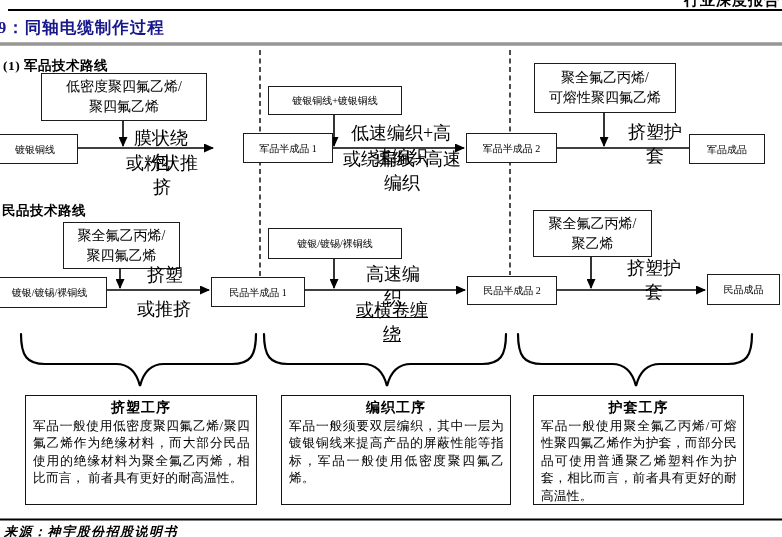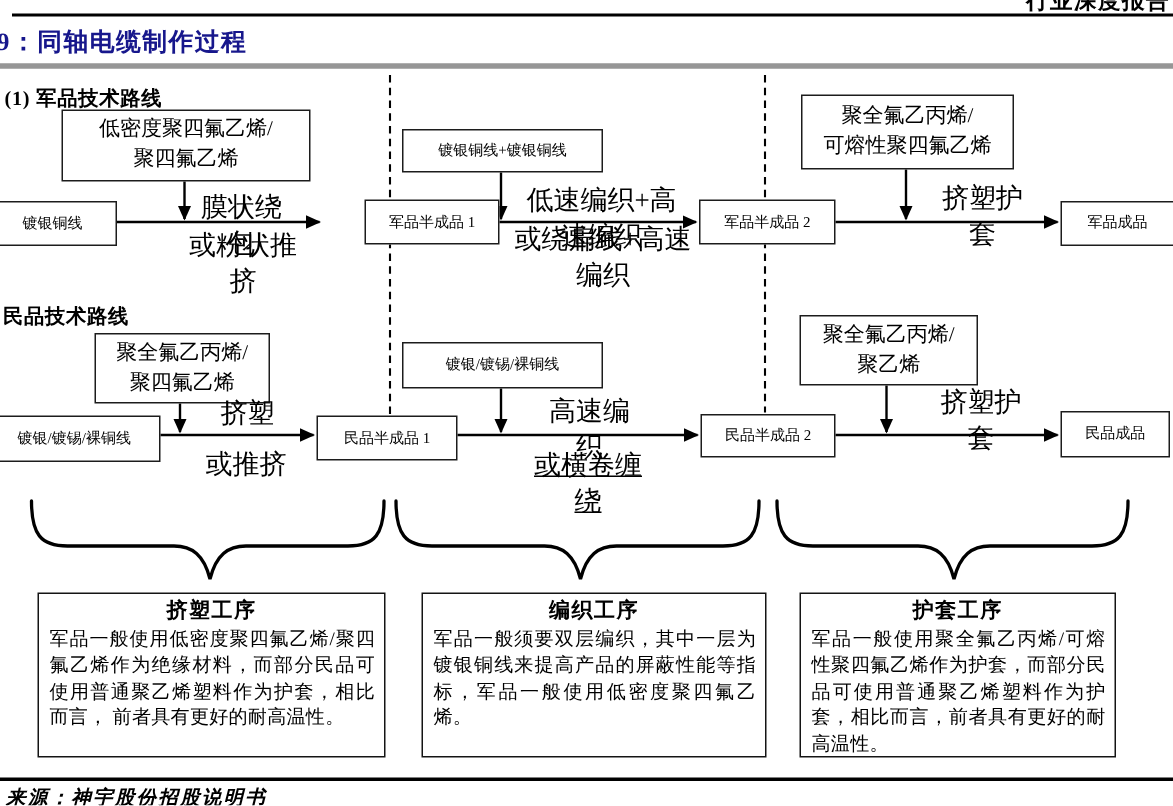--- a/index.html
+++ b/index.html
@@ -89,21 +89,21 @@
   <div class="sec" style="left:2px;top:202px;">民品技术路线</div>
 
   <div class="b mat" style="left:41px;top:73px;width:164px;height:46px;">低密度聚四氟乙烯/
 聚四氟乙烯</div>
   <div class="b" style="left:-8px;top:134px;width:84px;height:28px;">镀银铜线</div>
   <div class="b" style="left:215px;top:133px;width:88px;height:28px;margin-left:28px;">军品半成品 1</div>
   <div class="b" style="left:268px;top:86px;width:132px;height:27px;">镀银铜线+镀银铜线</div>
   <div class="b" style="left:466px;top:133px;width:89px;height:28px;">军品半成品 2</div>
   <div class="b mat" style="left:534px;top:63px;width:140px;height:48px;">聚全氟乙丙烯/
 可熔性聚四氟乙烯</div>
-  <div class="b" style="left:707px;top:134px;width:74px;height:28px;font-family:Liberation Mono, monospace;">军品成品</div>
+  <div class="b" style="left:689px;top:134px;width:74px;height:28px;">军品成品</div>
 
   <div class="lb" style="left:126px;top:126px;width:70px;">膜状绕包</div>
   <div class="lb" style="left:120px;top:151px;width:84px;">或粉状推挤</div>
   <div class="lb" style="left:342px;top:121px;width:118px;">低速编织+高速编织</div>
   <div class="lb" style="left:342px;top:147px;width:120px;">或绕扁线+高速编织</div>
   <div class="lb" style="left:624px;top:120px;width:62px;">挤塑护套</div>
 
   <div class="b mat" style="left:63px;top:222px;width:115px;height:45px;">聚全氟乙丙烯/
 聚四氟乙烯</div>
   <div class="b" style="left:-8px;top:277px;width:113px;height:29px;">镀银/镀锡/裸铜线</div>
@@ -115,21 +115,21 @@
   <div class="b" style="left:707px;top:274px;width:71px;height:29px;">民品成品</div>
 
   <div class="lb" style="left:143px;top:263px;width:44px;">挤塑</div>
   <div class="lb" style="left:136px;top:297px;width:56px;">或推挤</div>
   <div class="lb" style="left:361px;top:262px;width:64px;">高速编织</div>
   <div class="lb" style="left:352px;top:298px;width:80px;text-decoration:underline;">或横卷缠绕</div>
   <div class="lb" style="left:623px;top:256px;width:62px;">挤塑护套</div>
 
   <div class="note" style="left:25px;top:395px;width:230px;height:108px;">
     <div class="nt">挤塑工序</div>
-    <div class="nb">军品一般使用低密度聚四氟乙烯/聚四氟乙烯作为绝缘材料，而部分民品可使用普通聚乙烯塑料作为护套，相比而言， 前者具有更好的耐高温性。</div>
+    <div class="nb">军品一般使用低密度聚四氟乙烯/聚四氟乙烯作为绝缘材料，而大部分民品使用的绝缘材料为聚全氟乙丙烯，相比而言， 前者具有更好的耐高温性。</div>
   </div>
   <div class="note" style="left:281px;top:395px;width:228px;height:108px;">
     <div class="nt">编织工序</div>
     <div class="nb">军品一般须要双层编织，其中一层为镀银铜线来提高产品的屏蔽性能等指标，军品一般使用低密度聚四氟乙烯。</div>
   </div>
   <div class="note" style="left:533px;top:395px;width:209px;height:108px;">
     <div class="nt">护套工序</div>
     <div class="nb">军品一般使用聚全氟乙丙烯/可熔性聚四氟乙烯作为护套，而部分民品可使用普通聚乙烯塑料作为护套，相比而言，前者具有更好的耐高温性。</div>
   </div>
 

